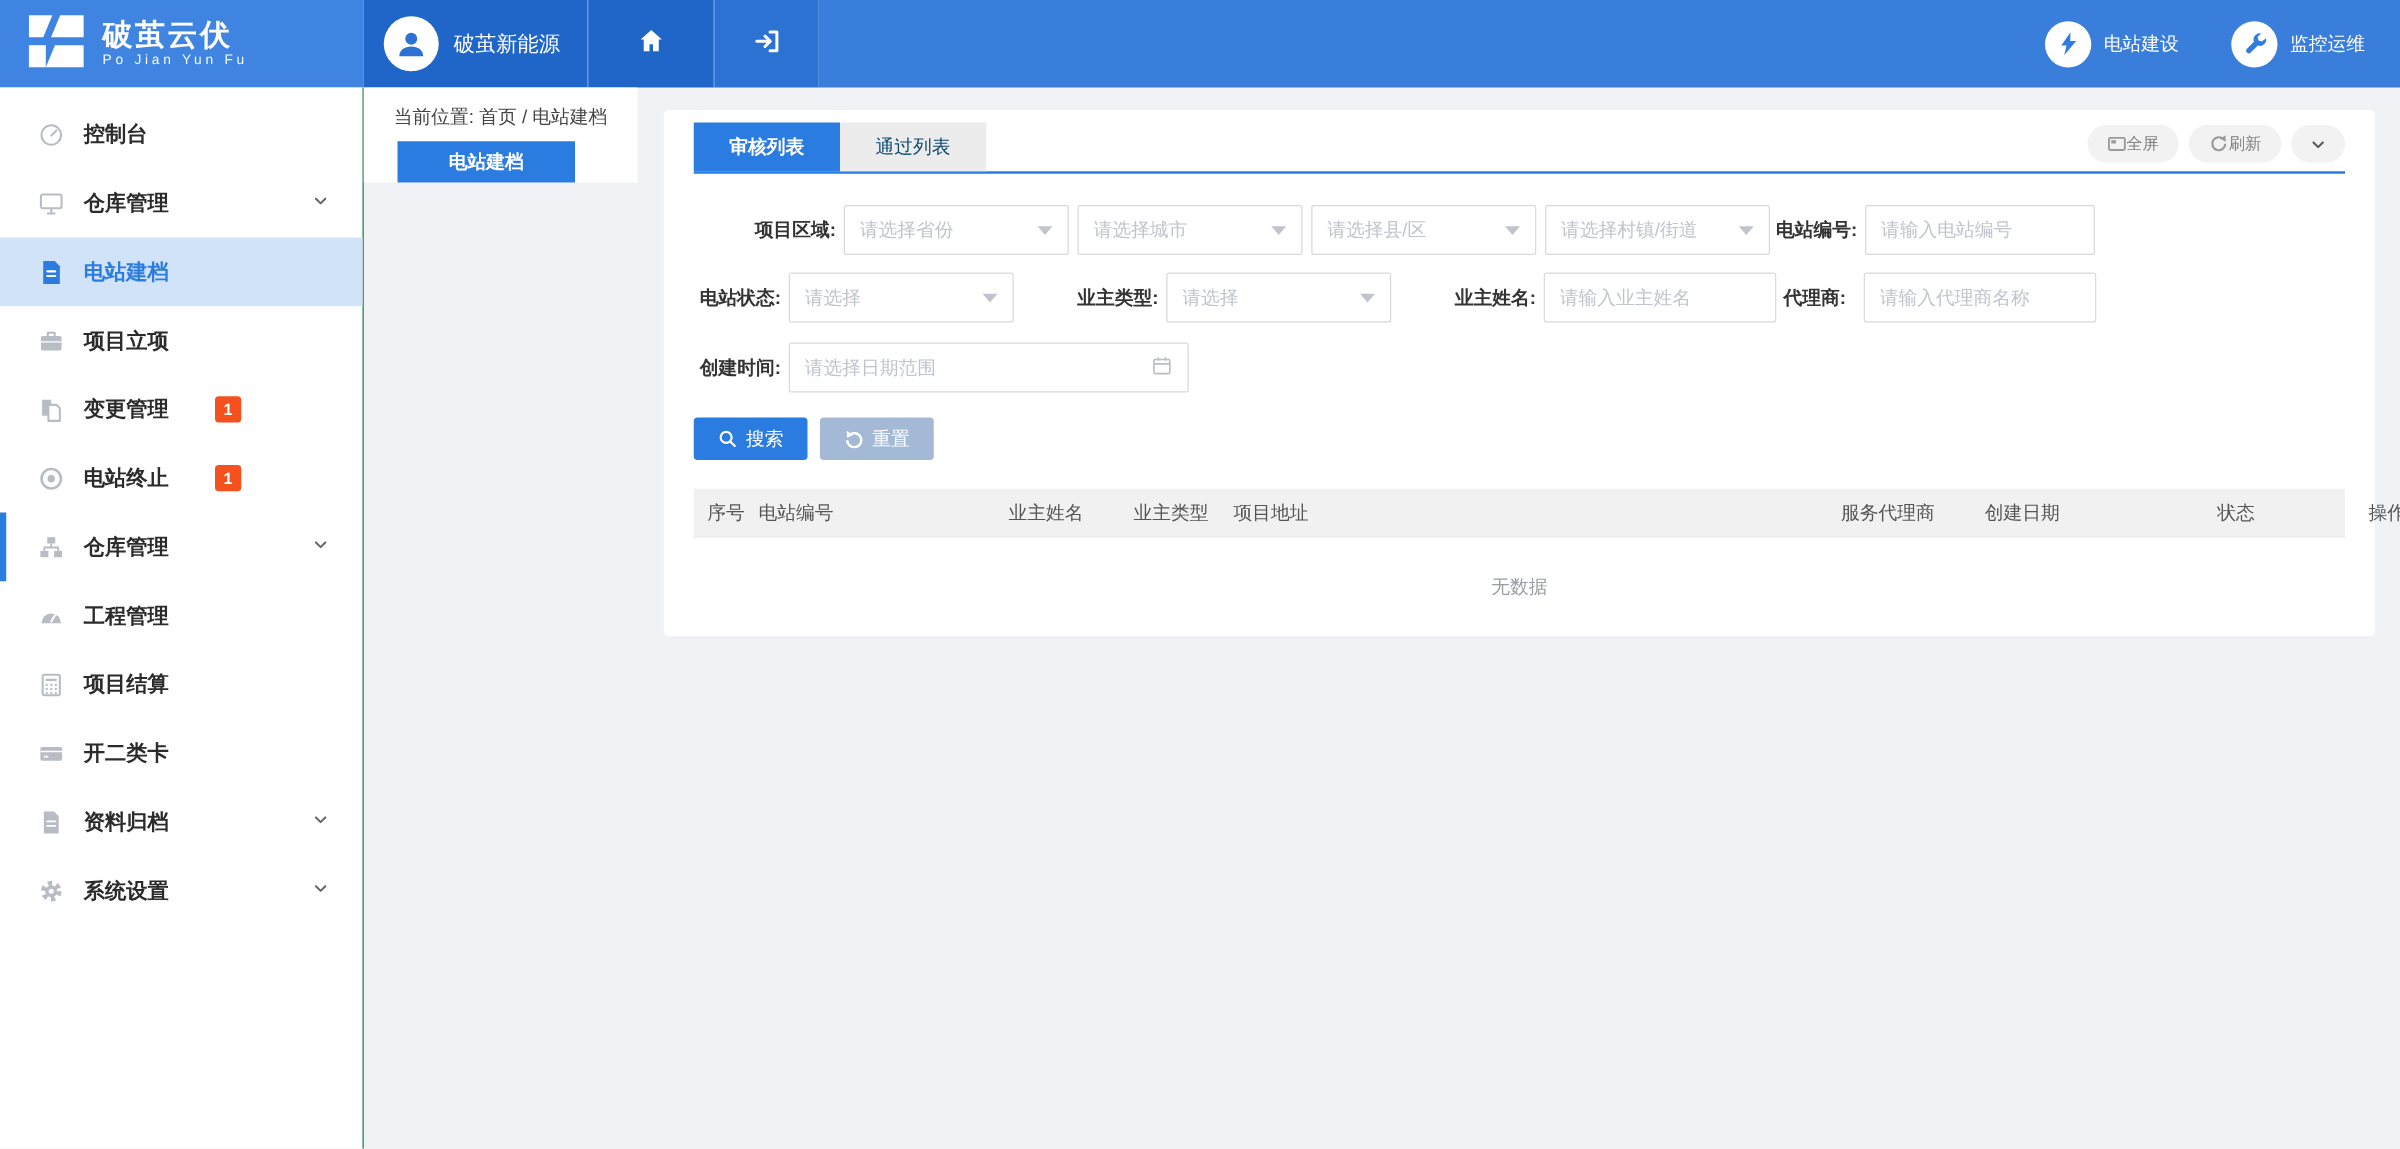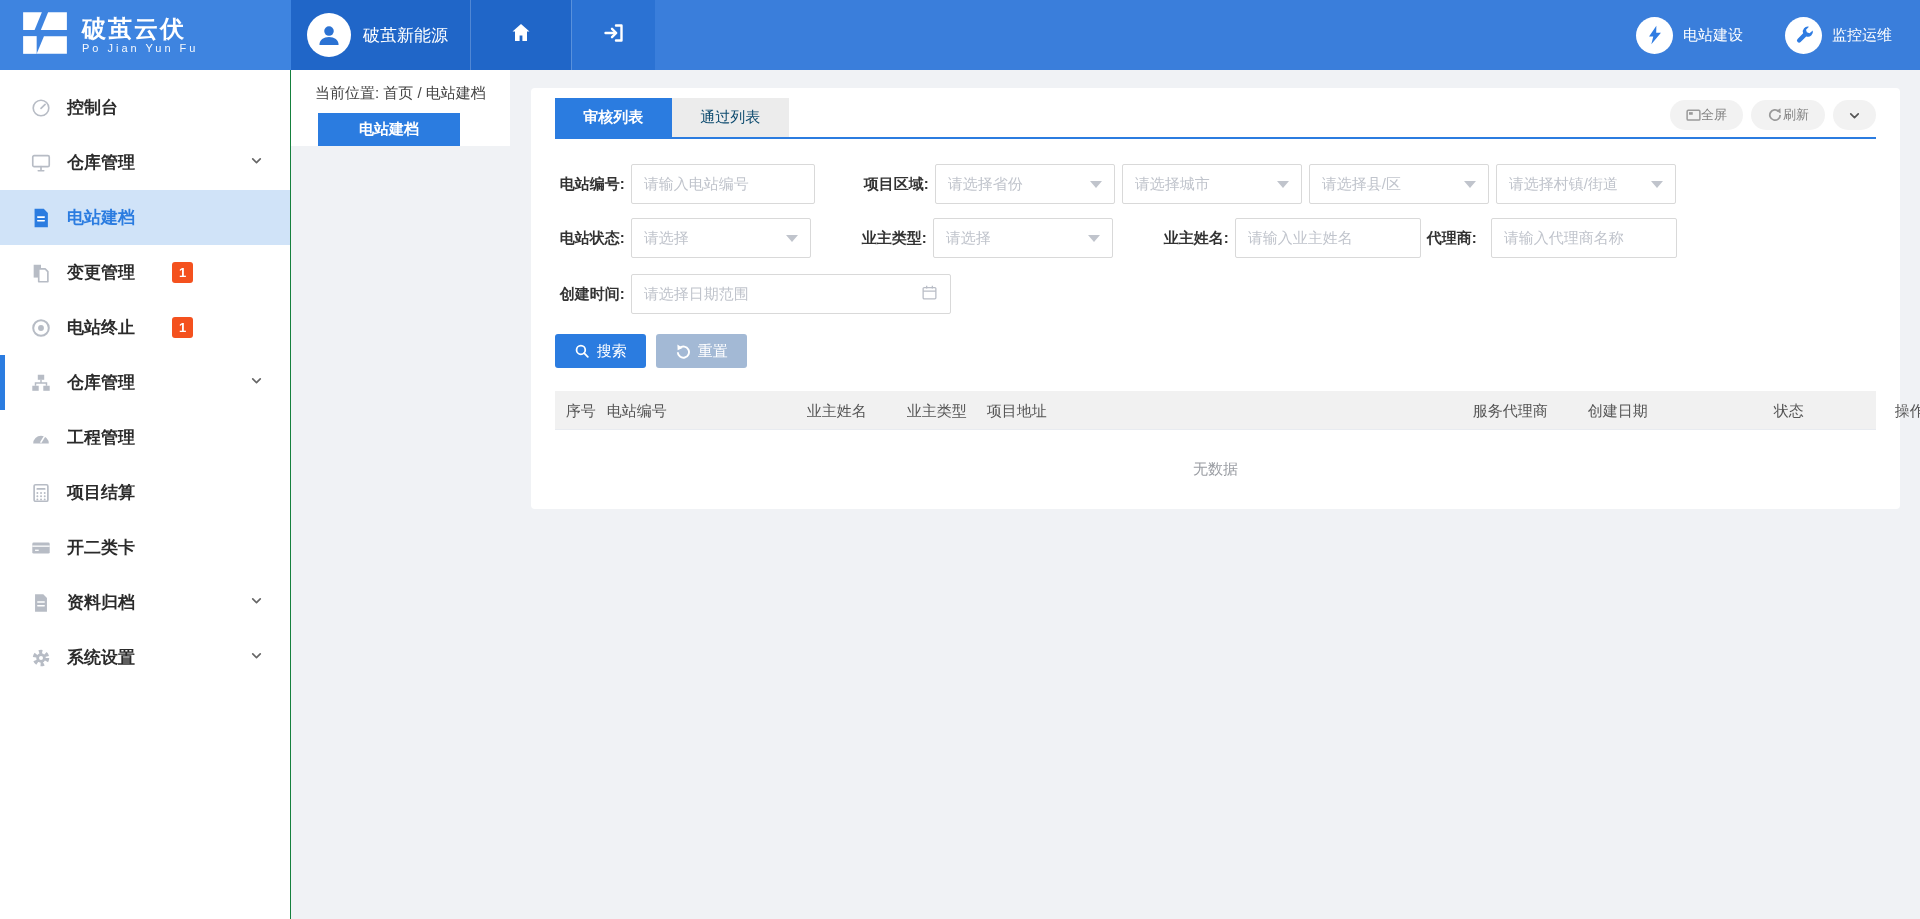--- a/index.html
+++ b/index.html
@@ -185,20 +185,30 @@
       <div class="sitem active">
         <span class="micon">
           <svg viewBox="0 0 24 24" width="22" height="22">
             <path d="M5 2 h10 l4.5 4.5 V22 H5 z" fill="currentColor"></path>
             <path d="M8.5 11 h7 M8.5 15 h7" stroke="#fff" stroke-width="1.8" stroke-linecap="round"></path>
           </svg>
         </span>
         <span class="mlabel">电站建档</span>
       </div>
 
+      <div class="sitem">
+        <span class="micon">
+          <svg viewBox="0 0 24 24" width="22" height="22">
+            <rect x="3" y="7.5" width="18" height="12.5" rx="1.5" fill="currentColor"></rect>
+            <path d="M9 7.5 V4.5 h6 v3" fill="none" stroke="currentColor" stroke-width="1.8"></path>
+            <path d="M3 12.5 h18" stroke="#fff" stroke-width="1.2"></path>
+          </svg>
+        </span>
+        <span class="mlabel">项目立项</span>
+      </div>
 
       <div class="sitem">
         <span class="micon">
           <svg viewBox="0 0 24 24" width="22" height="22" fill="none" stroke="currentColor" stroke-width="1.8" stroke-linejoin="round">
             <path d="M4 3 h8 v14 H4 z" fill="currentColor" stroke="none"></path>
             <path d="M9.5 7.5 h7 l3 3 V21.5 h-10 z" fill="#fff"></path>
           </svg>
         </span>
         <span class="mlabel">变更管理</span>
         <span class="badge">1</span>
@@ -332,43 +342,43 @@
               <span>刷新</span>
             </button>
             <button class="pill" style="padding:0 14px">
               <svg width="15" height="15" viewBox="0 0 24 24" fill="none" stroke="#555" stroke-width="2.6" stroke-linecap="round" stroke-linejoin="round">
                   <path d="M6 9.5 12 15.5 18 9.5"></path>
                 </svg>
             </button>
           </div>
 
           <div class="frow r1">
+            <div class="fgroup ml44">
+              <span class="flabel">项目区域:</span>
+              <div class="fbox select w180">
+                <span class="ph">请选择省份</span>
+                <span class="caret"></span>
+              </div>
+              <div class="fbox select w180 selgap">
+                <span class="ph">请选择城市</span>
+                <span class="caret"></span>
+              </div>
+              <div class="fbox select w180 selgap">
+                <span class="ph">请选择县/区</span>
+                <span class="caret"></span>
+              </div>
+              <div class="fbox select w180 selgap">
+                <span class="ph">请选择村镇/街道</span>
+                <span class="caret"></span>
+              </div>
+            </div>
             <div class="fgroup">
               <span class="flabel">电站编号:</span>
               <div class="fbox w184">
                 <span class="ph">请输入电站编号</span>
-              </div>
-            </div>
-            <div class="fgroup ml44">
-              <span class="flabel">项目区域:</span>
-              <div class="fbox select w180">
-                <span class="ph">请选择省份</span>
-                <span class="caret"></span>
-              </div>
-              <div class="fbox select w180 selgap">
-                <span class="ph">请选择城市</span>
-                <span class="caret"></span>
-              </div>
-              <div class="fbox select w180 selgap">
-                <span class="ph">请选择县/区</span>
-                <span class="caret"></span>
-              </div>
-              <div class="fbox select w180 selgap">
-                <span class="ph">请选择村镇/街道</span>
-                <span class="caret"></span>
               </div>
             </div>
           </div>
 
           <div class="frow r2">
             <div class="fgroup">
               <span class="flabel">电站状态:</span>
               <div class="fbox select w180">
                 <span class="ph">请选择</span>
                 <span class="caret"></span>

